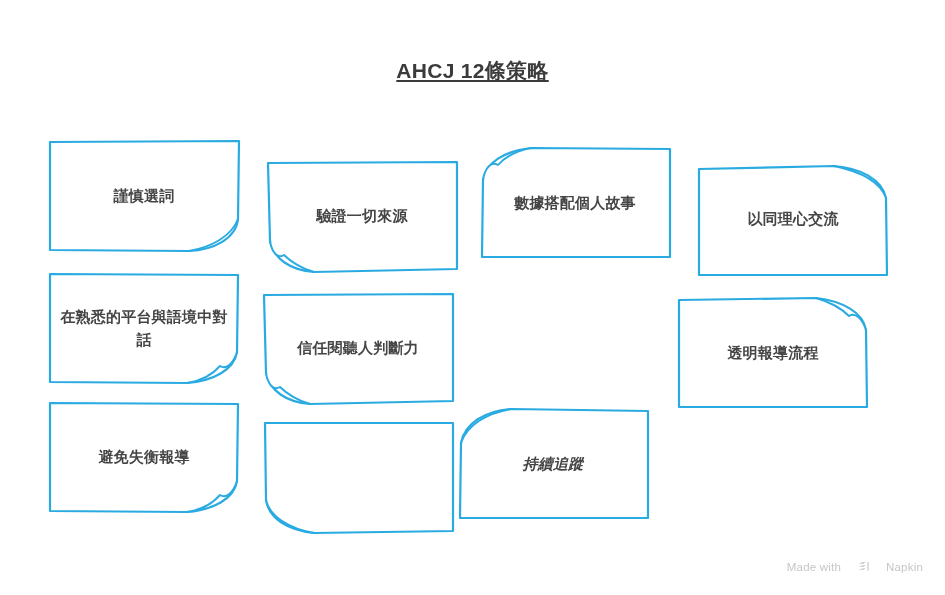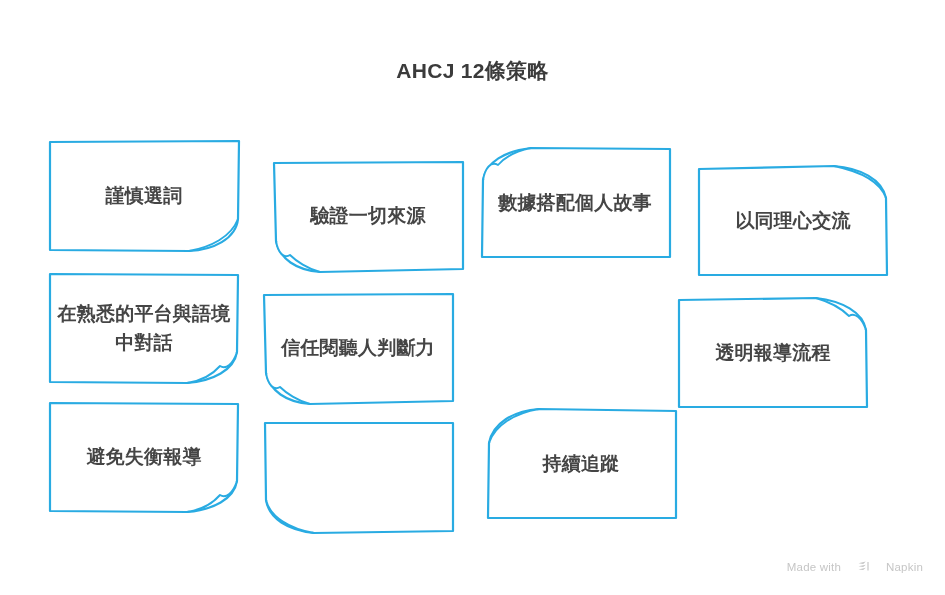--- a/index.html
+++ b/index.html
@@ -17,20 +17,21 @@
   #page-title {
     position: absolute;
     top: 57px;
     left: 0;
     width: 945px;
     text-align: center;
     font-size: 21px;
     font-weight: bold;
     color: #3b3b3b;
     letter-spacing: 0.3px;
+    text-decoration: underline;
   }
   #card-grid {
     position: absolute;
     top: 0;
     left: 0;
     width: 945px;
     height: 595px;
   }
   .card {
     position: absolute;
@@ -55,21 +56,21 @@
     fill: #ffffff;
     stroke-width: 1.9;
   }
   .card-label {
     position: absolute;
     left: 10px;
     right: 10px;
     top: 50%;
     transform: translateY(-50%);
     text-align: center;
-    font-size: 19px;
+    font-size: 15px;
     font-weight: bold;
     color: #454545;
     line-height: 1.5;
     letter-spacing: 0.2px;
   }
   #footer-watermark {
     position: absolute;
     right: 22px;
     bottom: 22px;
     display: flex;
@@ -90,35 +91,35 @@
 <div id="page-title">AHCJ 12條策略</div>
 
 <div id="card-grid">
     <div class="card" style="left: 47px; top: 139px; width: 194px; height: 114px;">
       <svg class="card-frame" viewBox="0 0 194 114">
         <path d="M 3 3 L 192 2 L 191 80 C 189 100 166 111 142 112 L 3 111 Z"></path>
         <path d="M 142 112 C 164 108 184 98 191 80" class="flap" fill="none"></path>
       </svg>
       <div class="card-label">謹慎選詞</div>
     </div>
-    <div class="card" style="left: 271px; top: 159px; width: 194px; height: 114px;">
+    <div class="card" style="left: 265px; top: 159px; width: 194px; height: 114px;">
       <svg class="card-frame" viewBox="0 0 194 114">
         <path d="M 3 4 L 192 3 L 192 110 L 49 113 C 25 111 9 100 5 82 Z"></path>
         <path d="M 5 82 C 7 94 13 100 19 96 C 25 102 37 110 49 113" class="flap" fill="none"></path>
       </svg>
       <div class="card-label">驗證一切來源</div>
     </div>
     <div class="card" style="left: 478px; top: 146px; width: 194px; height: 114px;">
       <svg class="card-frame" viewBox="0 0 194 114">
         <path d="M 5 34 C 8 16 27 5 53 2 L 192 3 L 192 111 L 4 111 Z"></path>
         <path d="M 5 34 C 7 22 13 15 20 19 C 26 12 38 5 53 2" class="flap" fill="none"></path>
       </svg>
       <div class="card-label">數據搭配個人故事</div>
     </div>
-    <div class="card" style="left: 696px; top: 164px; width: 194px; height: 114px;">
+    <div class="card" style="left: 696px; top: 164px; width: 194px; height: 114px; font-family: Liberation Mono, monospace;">
       <svg class="card-frame" viewBox="0 0 194 114">
         <path d="M 3 5 L 138 2 C 164 4 186 15 190 34 L 191 111 L 3 111 Z"></path>
         <path d="M 138 2 C 162 7 184 17 190 34" class="flap" fill="none"></path>
       </svg>
       <div class="card-label">以同理心交流</div>
     </div>
     <div class="card" style="left: 47px; top: 271px; width: 194px; height: 114px; text-decoration: underline;">
       <svg class="card-frame" viewBox="0 0 194 114">
         <path d="M 3 3 L 191 4 L 190 81 C 187 99 166 110 140 112 L 3 111 Z"></path>
         <path d="M 190 81 C 186 93 179 99 173 95 C 166 103 154 110 140 112" class="flap" fill="none"></path>
@@ -145,21 +146,21 @@
         <path d="M 190 81 C 186 93 179 99 173 95 C 166 103 154 110 140 112" class="flap" fill="none"></path>
       </svg>
       <div class="card-label">避免失衡報導</div>
     </div>
     <div class="card" style="left: 261px; top: 420px; width: 194px; height: 114px;">
       <svg class="card-frame" viewBox="0 0 194 114">
         <path d="M 4 3 L 192 3 L 192 111 L 53 113 C 27 110 8 99 5 80 Z"></path>
         <path d="M 5 80 C 9 97 29 109 53 113" class="flap" fill="none"></path>
       </svg>
     </div>
-    <div class="card" style="left: 484px; top: 407px; width: 194px; height: 114px;">
+    <div class="card" style="left: 456px; top: 407px; width: 194px; height: 114px; font-style: italic;">
       <svg class="card-frame" viewBox="0 0 194 114">
         <path d="M 5 36 C 9 16 29 4 55 2 L 192 4 L 192 111 L 4 111 Z"></path>
         <path d="M 55 2 C 31 6 11 18 5 36" class="flap" fill="none"></path>
       </svg>
       <div class="card-label">持續追蹤</div>
     </div>
   </div>
 
 <div id="footer-watermark">
   <span>Made with</span>

